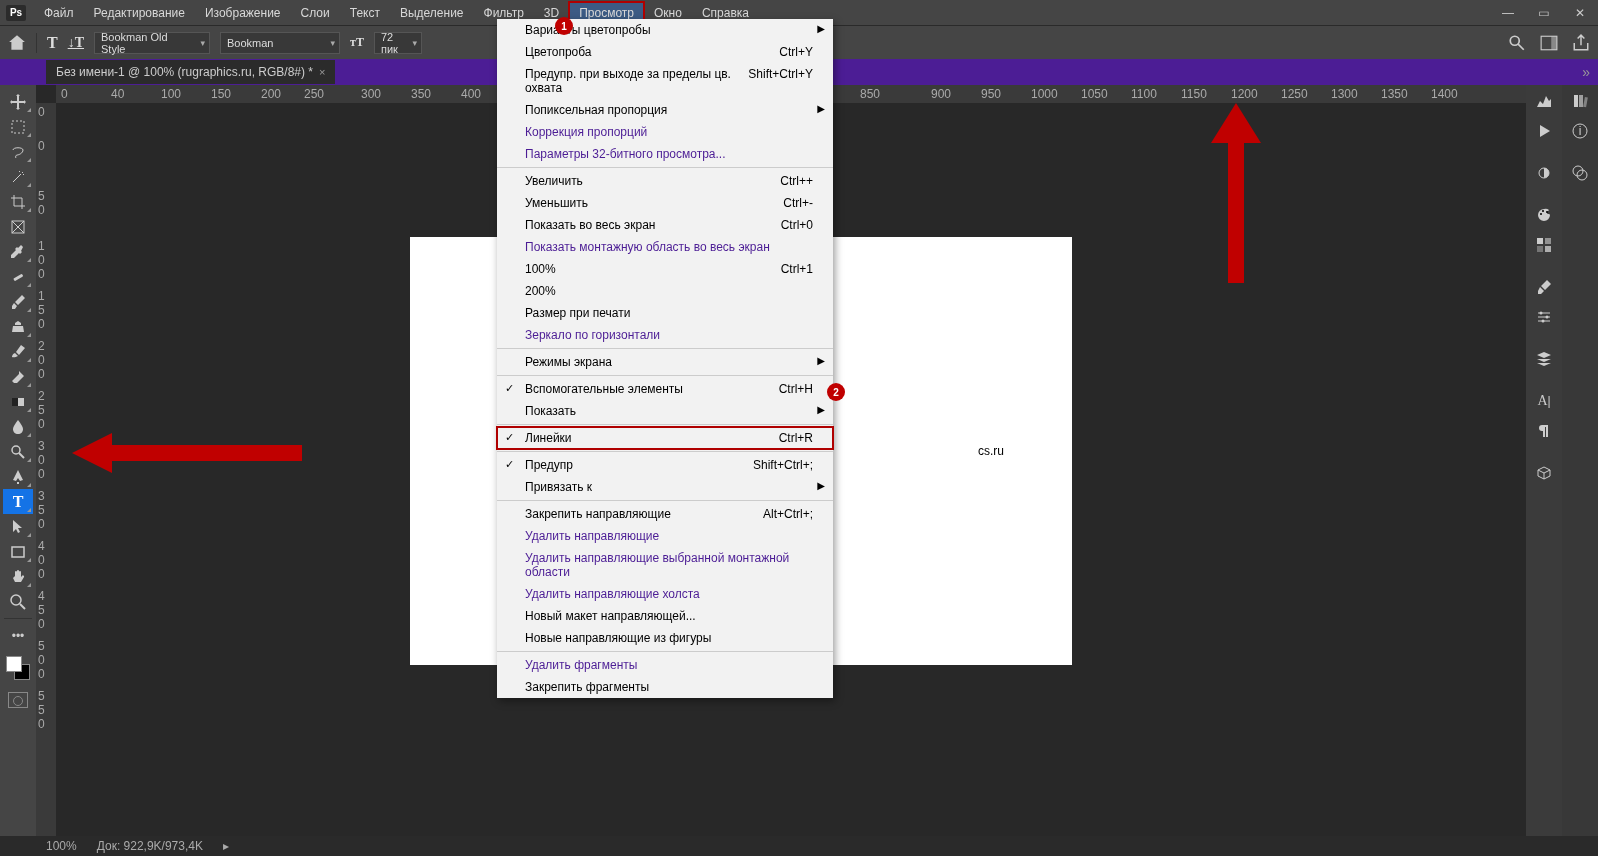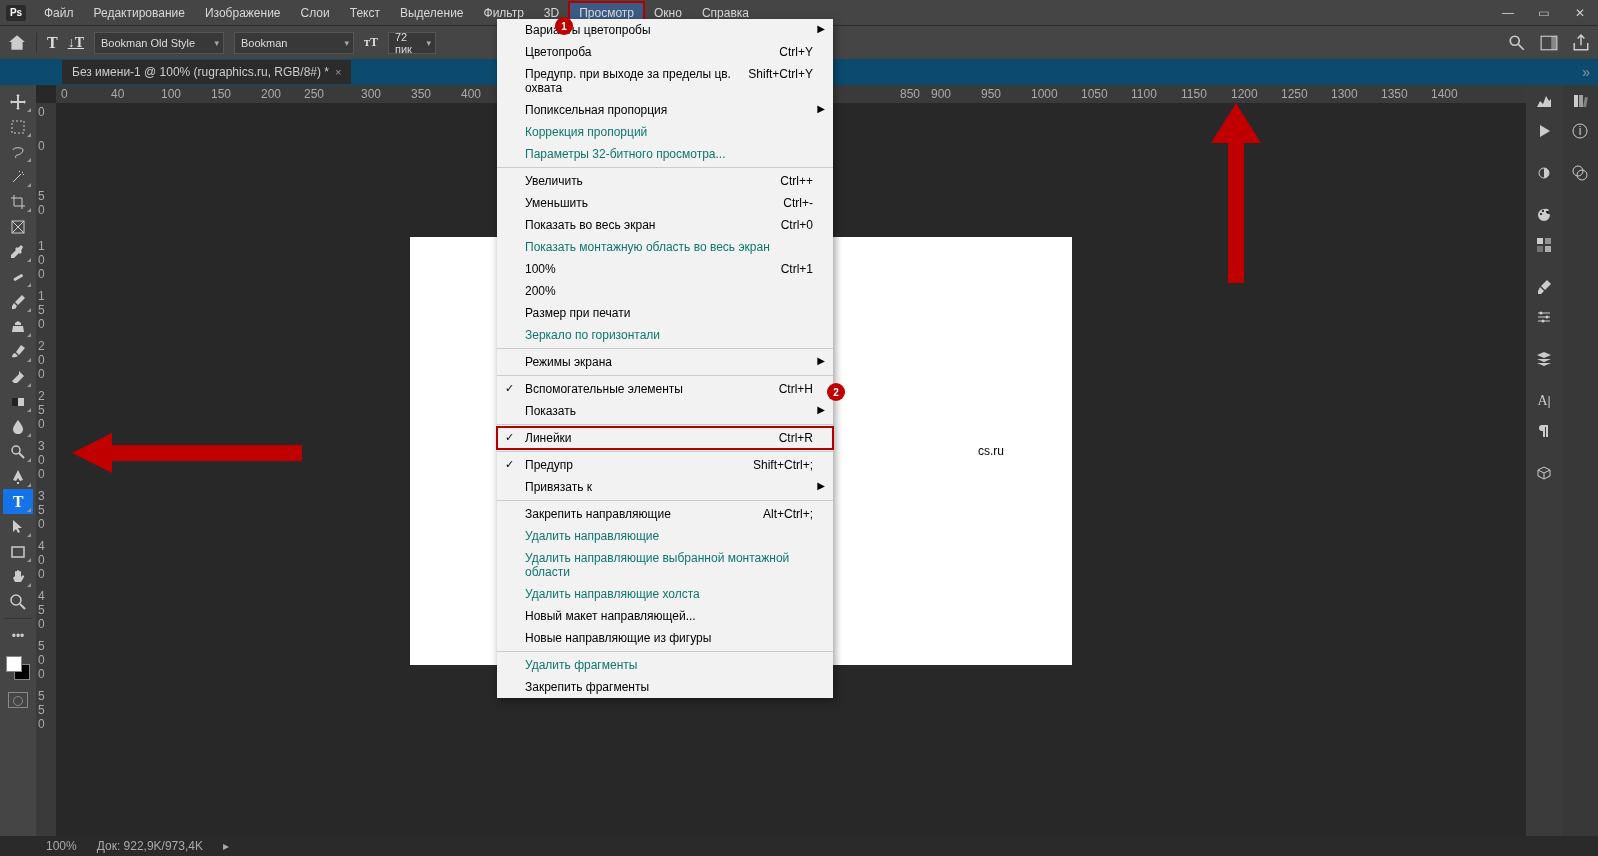--- a/index.html
+++ b/index.html
@@ -13,28 +13,28 @@
 .winctl{position:absolute;right:0;top:0;display:flex}
 .winctl span{width:36px;height:25px;display:flex;align-items:center;justify-content:center;color:#ccc}
 
 
 .optbar{height:34px;background:#454545;border-top:1px solid #2a2a2a;display:flex;align-items:center;gap:10px;padding:0 8px}
 .homebtn{width:24px;height:24px;display:flex;align-items:center;justify-content:center}
 .txticon{font-family:serif;font-weight:bold;color:#ddd}
 .select{background:#383838;color:#ddd;padding:3px 16px 3px 6px;border:1px solid #555;height:22px;display:flex;align-items:center;font-size:11px;position:relative}
 .select::after{content:"▾";position:absolute;right:4px;font-size:9px;color:#aaa}
 .fsize{width:48px}
-.ffam{width:130px}
+.ffam{width:116px}
 .fstyle{width:120px}
 .divider{width:1px;height:20px;background:#333}
 .optright{margin-left:auto;display:flex;gap:14px;align-items:center}
 .icn{width:18px;height:18px;display:flex;align-items:center;justify-content:center;color:#ccc;fill:#ccc}
 
 
-.tabbar{height:26px;background:#0c4a6e;display:flex;align-items:center;padding-left:62px}
+.tabbar{height:26px;background:#4c1d95;display:flex;align-items:center;padding-left:46px}
 .tab{background:#2b2b2b;padding:5px 10px;font-size:11px;color:#ccc;display:flex;gap:6px;align-items:center}
 .xbtn{color:#999;font-size:11px}
 .tabbar .tabtools{margin-left:auto;color:#999;padding-right:8px;font-size:14px}
 
 
 .main{display:flex;height:751px}
 .toolcol{width:36px;background:#454545;display:flex;flex-direction:column;align-items:center;padding-top:4px;gap:0}
 .tool{width:30px;height:25px;display:flex;align-items:center;justify-content:center;color:#ccc;position:relative}
 .tool.sel{background:#1473e6;color:#fff}
 .tool .corner{position:absolute;right:2px;bottom:2px;width:0;height:0;border-right:4px solid #999;border-top:4px solid transparent}
@@ -59,21 +59,21 @@
 .rightdock{width:36px;background:#383838;display:flex;flex-direction:column;align-items:center;gap:10px;padding-top:6px;position:absolute;right:0;top:85px;height:751px}
 .rpanel{width:22px;height:20px;color:#ccc;display:flex;align-items:center;justify-content:center}
 .rpanel.grp{margin-top:12px}
 .rightdock2{width:36px;background:#3b3b3b;position:absolute;right:36px;top:85px;height:751px;display:flex;flex-direction:column;align-items:center;gap:10px;padding-top:6px}
 
 
 .menu{position:absolute;left:497px;top:19px;width:336px;background:#f2f2f2;color:#000;box-shadow:2px 3px 8px rgba(0,0,0,.4);font-size:12px;z-index:100}
 .menu .mitem{padding:4px 20px 4px 28px;display:flex;justify-content:space-between;position:relative;cursor:default}
 .menu .mitem .chk{position:absolute;left:8px;top:4px;font-size:11px}
 .menu .mitem .sub{position:absolute;right:8px;top:4px;font-size:10px}
-.menu .mitem.dis{color:#0f766e}
+.menu .mitem.dis{color:#4c1d95}
 .menu .msep{height:1px;background:#ccc;margin:2px 0}
 .menu .mitem.hl{outline:2px solid #b00000;outline-offset:-1px}
 
 .badge{position:absolute;width:18px;height:18px;background:#c00000;color:#fff;border-radius:50%;font-size:10px;font-weight:bold;display:flex;align-items:center;justify-content:center;z-index:200}
 .b1{left:555px;top:17px}
 .b2{left:827px;top:383px}
 
 .status{position:absolute;left:0;bottom:0;width:100%;height:20px;background:#2a2a2a;color:#aaa;font-size:11px;display:flex;align-items:center;padding:0 46px;gap:20px}
 .status .scroll{width:14px}
 </style>
@@ -286,21 +286,21 @@
       <span class="tick" style="left:5px">0</span>
         <span class="tick" style="left:55px">40</span>
         <span class="tick" style="left:105px">100</span>
         <span class="tick" style="left:155px">150</span>
         <span class="tick" style="left:205px">200</span>
         <span class="tick" style="left:248px">250</span>
         <span class="tick" style="left:305px">300</span>
         <span class="tick" style="left:355px">350</span>
         <span class="tick" style="left:405px">400</span>
         <span class="tick" style="left:455px">450</span>
-      <span class="tick" style="left:844px">850</span>
+      <span class="tick" style="left:804px">850</span>
         <span class="tick" style="left:875px">900</span>
         <span class="tick" style="left:925px">950</span>
         <span class="tick" style="left:975px">1000</span>
         <span class="tick" style="left:1025px">1050</span>
         <span class="tick" style="left:1075px">1100</span>
         <span class="tick" style="left:1125px">1150</span>
         <span class="tick" style="left:1175px">1200</span>
         <span class="tick" style="left:1225px">1250</span>
         <span class="tick" style="left:1275px">1300</span>
         <span class="tick" style="left:1325px">1350</span>

